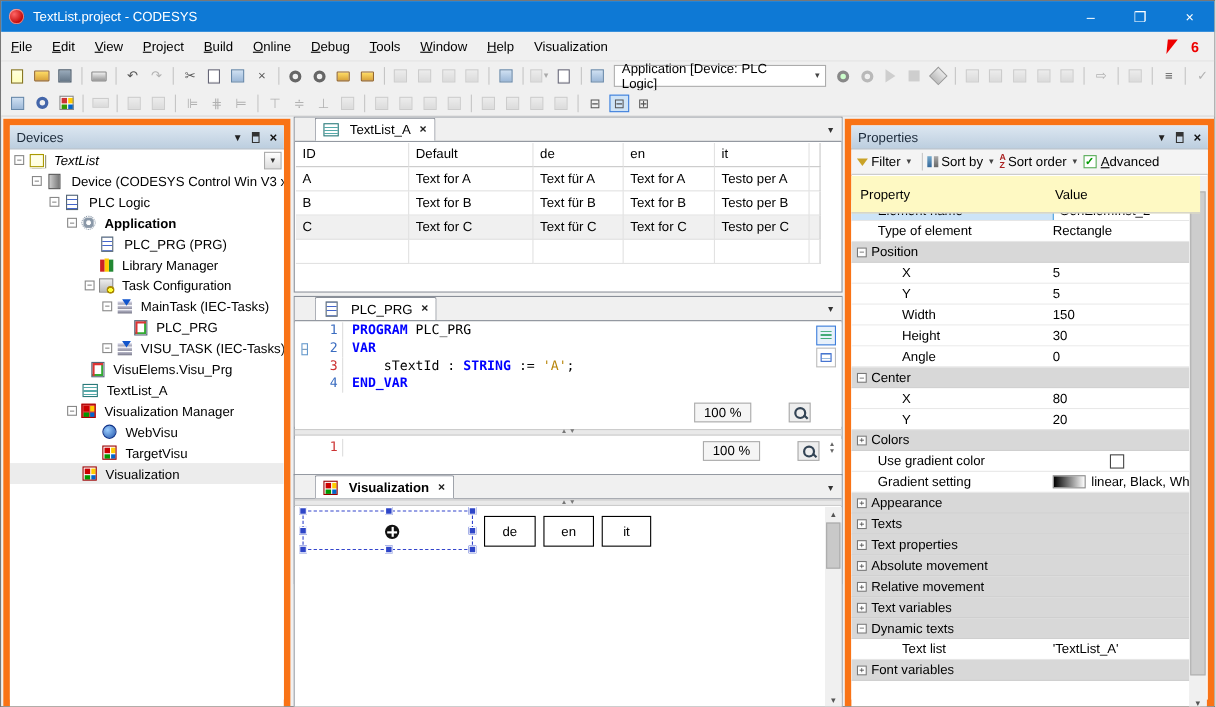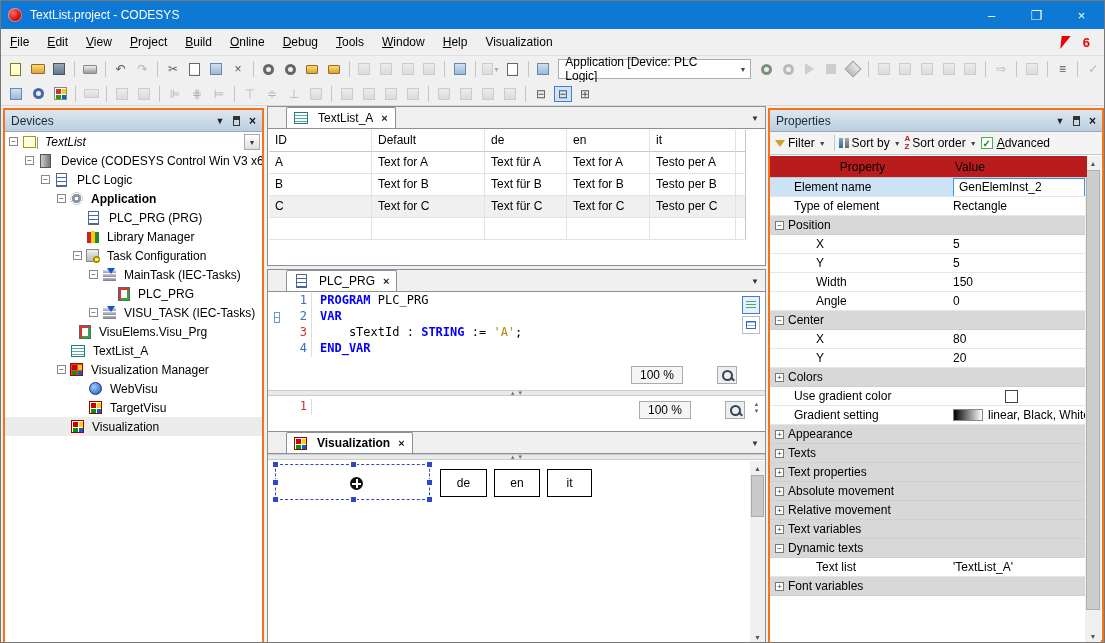--- a/index.html
+++ b/index.html
@@ -44,21 +44,21 @@
       linear-gradient(#fc0,#fc0) 7px 1px/5px 5px no-repeat,
       linear-gradient(#390,#390) 1px 7px/5px 5px no-repeat,
       linear-gradient(#06c,#06c) 7px 7px/5px 5px no-repeat,#fff;
       border:1px solid #888; }
   .ti.sel { border:1px solid #3d7edb; background:#cfe4f7; }
   .combo { height:20px; background:#fff; border:1px solid #acacac; display:inline-flex; align-items:center; padding:0 4px 0 6px; margin:0 4px; }
   .combo .cval { margin-right:10px; }
   .caret { font-size:7px; color:#444; }
 
   
-  .panel { position:absolute; border:2px solid #f97316; background:#fff; }
+  .panel { position:absolute; border:6px solid #f97316; background:#fff; }
   #devices-panel { left:2px; top:107px; width:261px; height:534px; }
   #props-panel   { left:767px; top:107px; width:336px; height:534px; }
   #center { position:absolute; left:266px; top:105px; width:499px; height:538px; background:#f0f0f0; }
 
   .phead { height:22px; background:linear-gradient(#dde7f1,#bccedf); border-bottom:1px solid #9aa7b5; display:flex; align-items:center; padding:0 6px; color:#1c2a3a; }
   .phead .pttl { flex:1; }
   .phico { width:16px; text-align:center; color:#222; font-size:9px; }
   .pin { display:inline-block; width:7px; height:10px; border:1px solid #333; border-top:4px solid #333; margin:0 5px; }
   .phx { font-size:12px; font-weight:bold; color:#111; margin-left:4px;}
 
@@ -153,21 +153,21 @@
   #props-toolbar { height:23px; background:#f4f4f4; border-bottom:1px solid #c9c9c9; display:flex; align-items:center; padding:0 5px; }
   .ptb-item { display:flex; align-items:center; margin-right:4px; }
   .funnel { width:0; height:0; border-left:5px solid transparent; border-right:5px solid transparent; border-top:7px solid #c9a227; margin-right:3px;}
   .sorticon { width:10px; height:10px; background:linear-gradient(#7ac,#369) 0 0/4px 10px no-repeat, linear-gradient(#aaa,#666) 6px 0/4px 10px no-repeat; margin-right:3px;}
   .azicon { font-size:8px; font-weight:bold; color:#a22; margin-right:2px; line-height:8px;}
   .cbx { width:12px; height:12px; border:1px solid #5a5; background:#fff; color:#090; font-size:10px; line-height:11px; text-align:center; font-weight:bold; margin-right:4px;}
   .adv::first-letter { text-decoration:underline; }
   #pgrid { position:absolute; left:0; top:46px; width:317px; height:487px; overflow:hidden; background:#fff; border-right:1px solid #ccc;}
   #pscroll { position:absolute; right:1px; top:46px; width:16px; height:487px; background:#f0f0f0;}
   #pscroll .pthumb { position:absolute; left:1px; top:14px; width:14px; height:440px; background:#cdcdcd; border:1px solid #b0b0b0;}
-  .pgh { display:flex; height:22px; border-bottom:1px solid #c8c8c8; align-items:center; background:#b91c1c;text-align:center;}
+  .pgh { display:flex; height:34px; border-bottom:1px solid #c8c8c8; align-items:center; background:#fef9c3;}
   .pgh div { padding-left:8px; }
   .pgh .h1 { width:177px; }
   .pr { display:flex; height:19px; border-bottom:1px solid #e6e6e6; align-items:center; background:#fff;}
   .pr .pl { width:177px; padding-left:46px; overflow:hidden; white-space:nowrap; flex:none;}
   .pr .pl.top { padding-left:24px; }
   .pr .pv { flex:1; padding-left:6px; overflow:hidden; white-space:nowrap; display:flex; align-items:center; height:100%;}
   .pr.g { background:#d8d8d8; border-bottom:1px solid #cfcfcf; }
   .pr.g .pm { width:9px; height:9px; border:1px solid #777; background:#fdfdfd; font-size:8px; line-height:7px; text-align:center; color:#333; margin-left:5px; flex:none;}
   .pr.g .pl { padding-left:4px; width:auto; }
   .pr.hl { background:#cde4f7; }
@@ -674,20 +674,24 @@
       </div>
       <div class="pr">
         <div class="pl">Y</div>
         <div class="pv">5</div>
       </div>
       <div class="pr">
         <div class="pl">Width</div>
         <div class="pv">150</div>
       </div>
       <div class="pr">
+        <div class="pl">Height</div>
+        <div class="pv">30</div>
+      </div>
+      <div class="pr">
         <div class="pl">Angle</div>
         <div class="pv">0</div>
       </div>
       <div class="pr g">
         <span class="pm">−</span>
         <div class="pl">Center</div>
       </div>
       <div class="pr">
         <div class="pl">X</div>
         <div class="pv">80</div>

